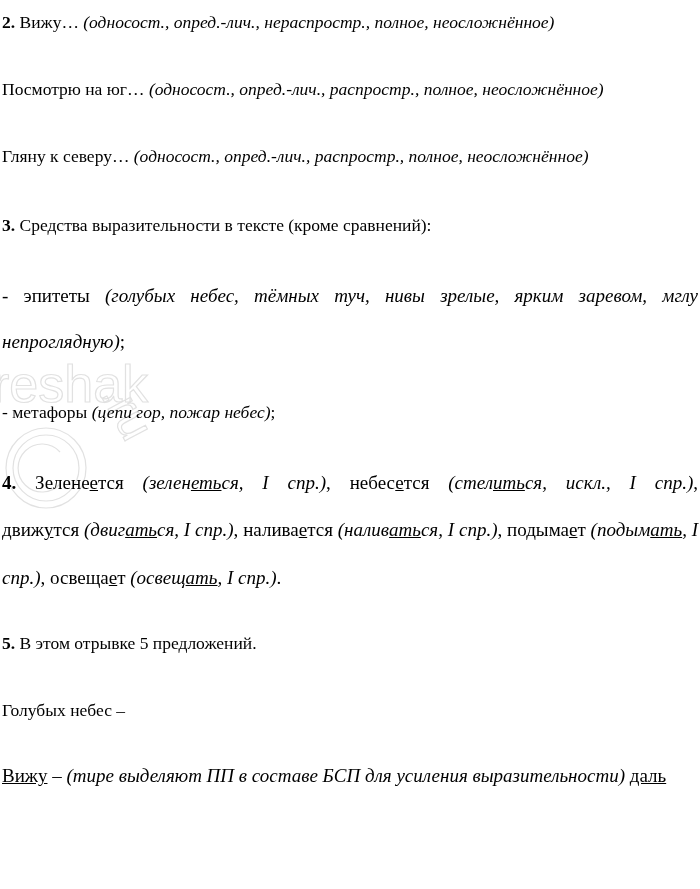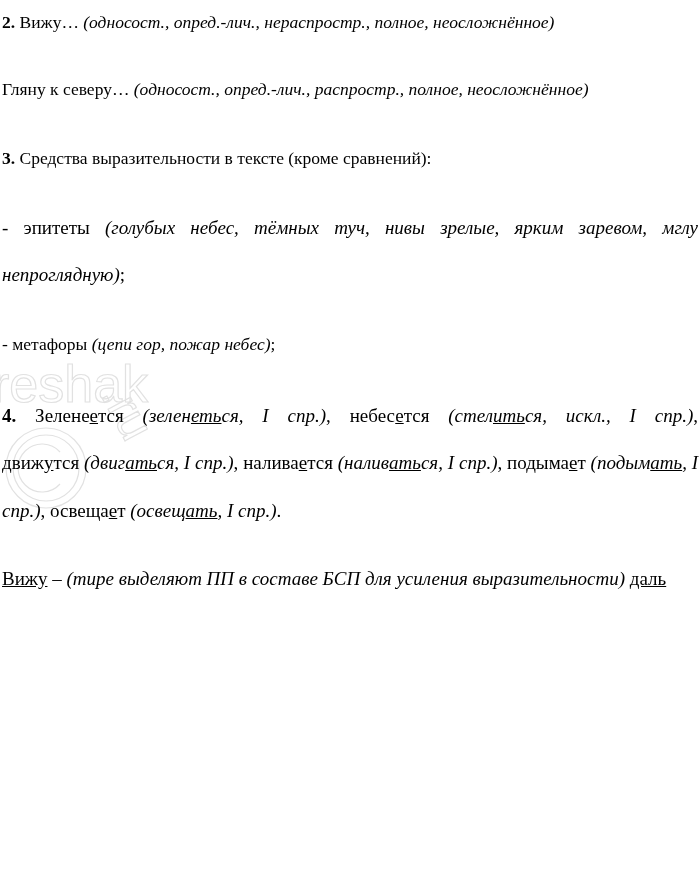--- a/index.html
+++ b/index.html
@@ -86,20 +86,24 @@
 </div>
 
 <div class="page">
 
   <div>
     <p class="line s1">
       <span class="num">2.</span>
       <span>Вижу…</span>
       <span class="it">(односост., опред.-лич., нераспростр., полное, неосложнённое)</span>
     </p>
+    <p class="line s1">
+      <span>Посмотрю на юг…</span>
+      <span class="it">(односост., опред.-лич., распростр., полное, неосложнённое)</span>
+    </p>
     <p class="line s2">
       <span>Гляну к северу…</span>
       <span class="it">(односост., опред.-лич., распростр., полное, неосложнённое)</span>
     </p>
   </div>
 
   <div>
     <p class="line s1">
       <span class="num">3.</span>
       <span>Средства выразительности в тексте (кроме сравнений):</span>
@@ -127,20 +131,25 @@
 
       <span><span>налива</span><span class="u">е</span><span>тся</span>&nbsp;<span class="it">(налив</span><span class="u-it">ать</span><span class="it">ся, I спр.)</span><span>, </span></span>
 
       <span><span>подыма</span><span class="u">е</span><span>т</span>&nbsp;<span class="it">(подым</span><span class="u-it">ать</span><span class="it">, I спр.)</span><span>, </span></span>
 
       <span><span>освеща</span><span class="u">е</span><span>т</span>&nbsp;<span class="it">(освещ</span><span class="u-it">ать</span><span class="it">, I спр.)</span><span>.</span></span>
     </p>
   </div>
 
   <div>
+    <p class="line s1">
+      <span class="num">5.</span>
+      <span>В этом отрывке 5 предложений.</span>
+    </p>
 
 
+    <p class="line s3"><span>Голубых небес –</span></p>
 
     <p class="just s3"><span class="u">Вижу</span><span> – </span><span class="it">(тире выделяют ПП в составе БСП для усиления выразительности) </span><span class="u">даль</span></p>
 
   </div>
 
 </div>
 
 </body></html>

